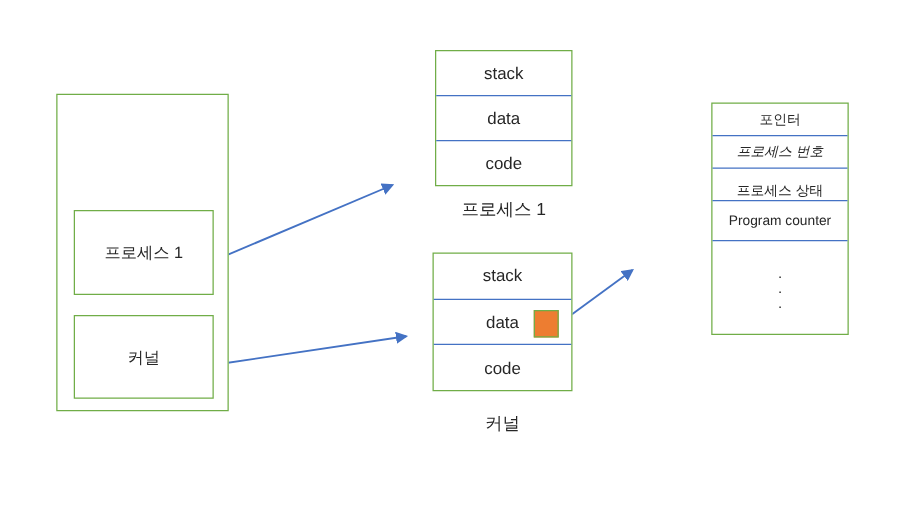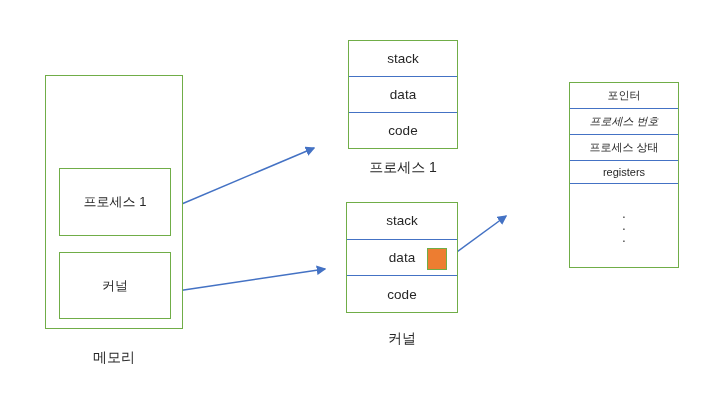--- a/index.html
+++ b/index.html
@@ -37,21 +37,21 @@
 
   
   .pcb-box{left:545px;top:82px;width:110px;height:186px;margin-left:24px;}
   .pcb-row{
     display:flex;align-items:center;justify-content:center;
     font-size:11px;box-sizing:border-box;flex:0 0 auto;
   }
   .pcb-row + .pcb-row{border-top:1.4px solid #4472C4;}
   .pcb-r0{height:25px;}
   .pcb-r1{height:26px;font-style:italic;}
-  .pcb-r2{height:26px;}
+  .pcb-r2{height:26px;align-items:flex-end;}
   .pcb-r3{height:32px;}
   .pcb-r4{height:23px;}
   .pcb-dots{flex:1 1 auto;display:flex;flex-direction:column;align-items:center;justify-content:center;gap:2px;}
   .dot{font-size:12px;line-height:10px;color:#262626;}
 
   .caption{
     position:absolute;text-align:center;font-size:14px;color:#262626;
   }
   .cap-memory{left:45px;top:349px;width:138px;}
   .cap-process{left:348px;top:159px;width:110px;}
@@ -80,21 +80,20 @@
   </svg>
 
   <div class="box memory-box">
     <div class="inner-box inner-process">
       <span>프로세스 1</span>
     </div>
     <div class="inner-box inner-kernel">
       <span>커널</span>
     </div>
   </div>
-  <div class="caption cap-memory">메모리</div>
 
   <div class="box sect-box process-box">
     <div class="sect-row">
       <span>stack</span>
     </div>
     <div class="sect-row">
       <span>data</span>
     </div>
     <div class="sect-row">
       <span>code</span>
@@ -119,22 +118,22 @@
   <div class="box sect-box pcb-box">
     <div class="pcb-row pcb-r0">
       <span>포인터</span>
     </div>
     <div class="pcb-row pcb-r1">
       <span>프로세스 번호</span>
     </div>
     <div class="pcb-row pcb-r2">
       <span>프로세스 상태</span>
     </div>
-    <div class="pcb-row pcb-r4">
-      <span>registers</span>
+    <div class="pcb-row pcb-r3">
+      <span>Program counter</span>
     </div>
     <div class="pcb-row pcb-dots">
       <span class="dot">.</span>
       <span class="dot">.</span>
       <span class="dot">.</span>
     </div>
   </div>
 
 </div>
 

